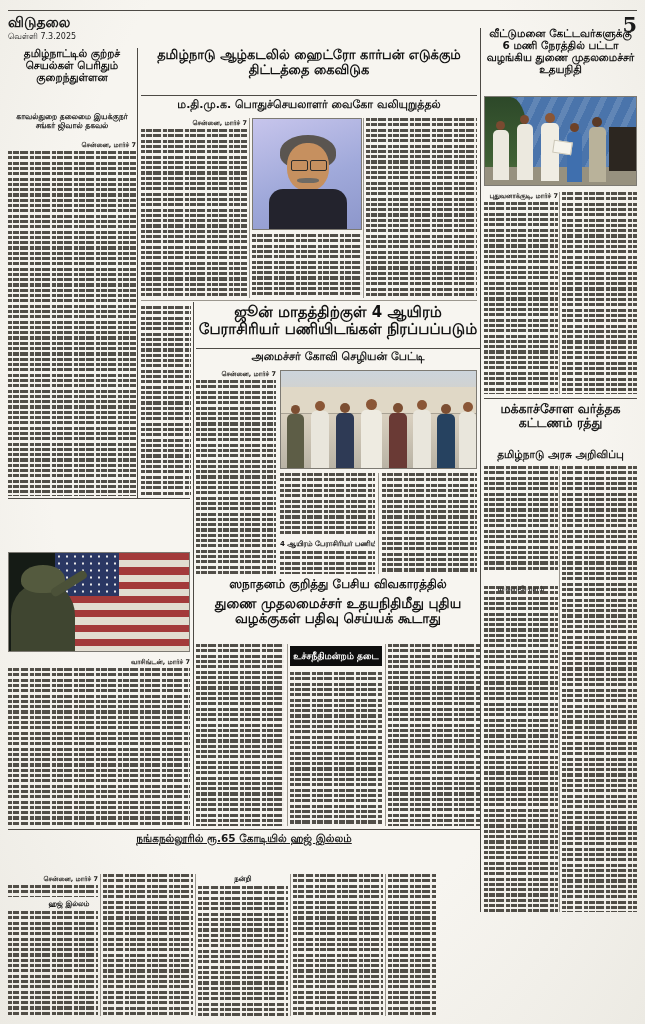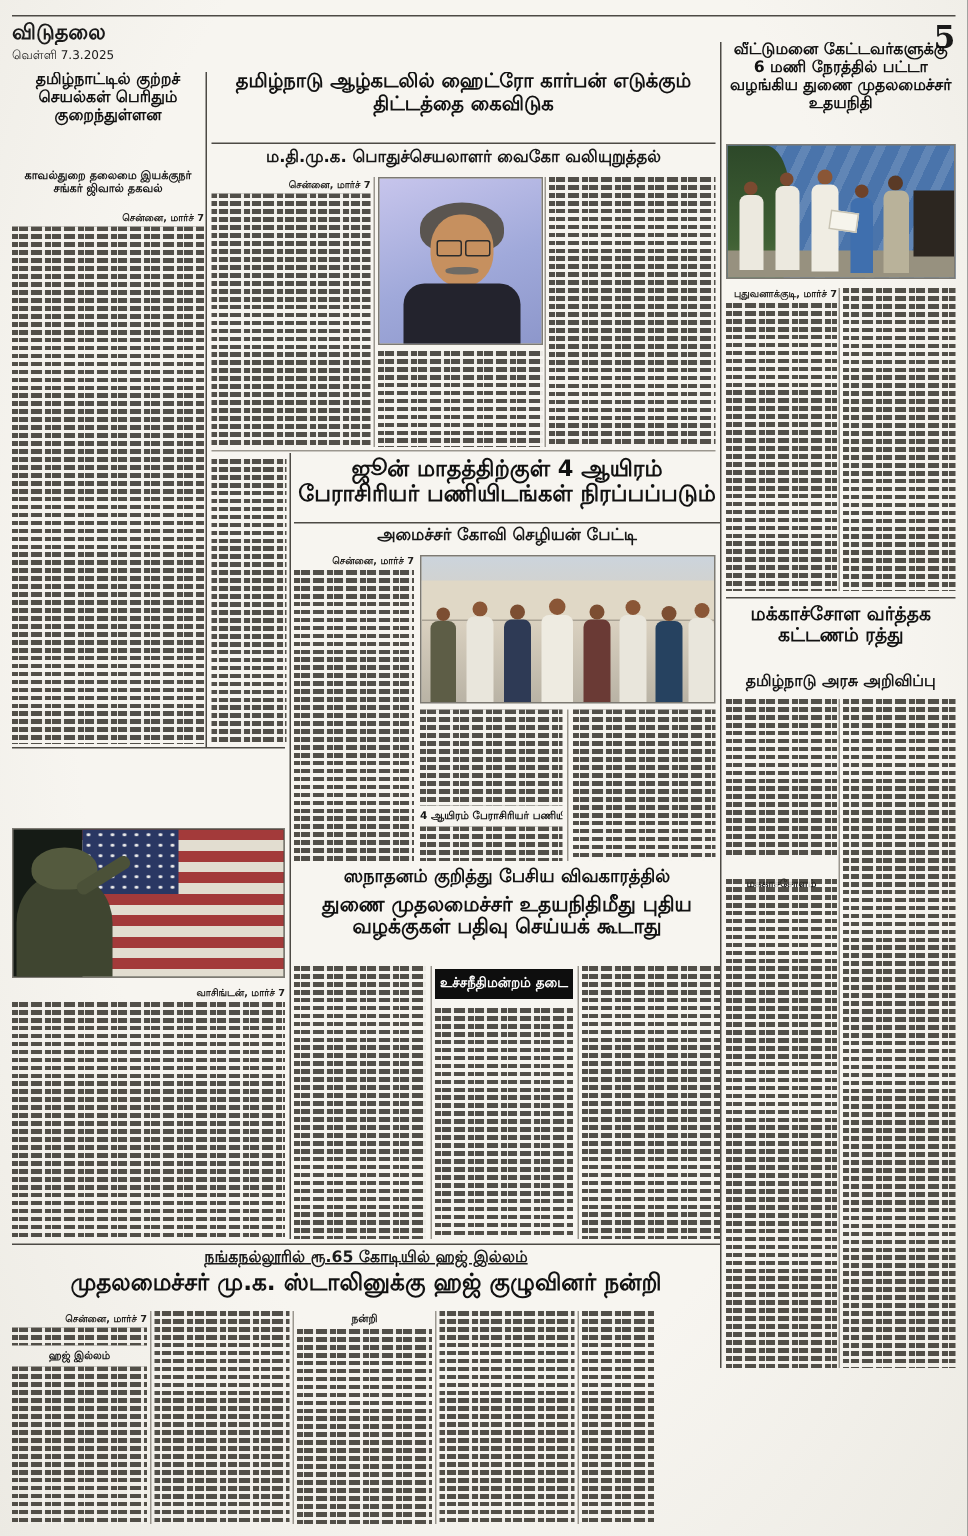--- a/index.html
+++ b/index.html
@@ -127,24 +127,23 @@
     <div class="abs" style="left:46px;top:0;width:64px;height:43px;background-color:#2a3763;background-image:radial-gradient(#e9e9e9 1px, rgba(0,0,0,0) 1.5px);background-size:8px 7px;"></div>
     <div class="abs" style="left:2px;top:30px;width:64px;height:72px;background:#3f4530;border-radius:45% 45% 0 0;"></div>
     <div class="abs" style="left:12px;top:12px;width:44px;height:28px;background:#545a3e;border-radius:50% 50% 42% 42%;"></div>
     <div class="abs" style="left:40px;top:26px;width:40px;height:9px;background:#4b5138;border-radius:4px;transform:rotate(-32deg);"></div>
   </div>
   <div class="abs dateline" style="left:8px;top:658px;width:182px;height:8px;">வாசிங்டன், மார்ச் 7</div>
   <div class="abs sim" style="left:8px;top:668px;width:182px;height:158px;"></div>
 
   <div class="abs hrule" style="left:8px;top:829px;width:472px;"></div>
   <div class="abs kick" style="left:8px;top:832px;width:472px;height:14px;font-size:10.5px;">நங்கநல்லூரில் ரூ.65 கோடியில் ஹஜ் இல்லம்</div>
-  <div class="abs hl" style="left:8px;top:847px;width:472px;height:24px;font-size:15.5px;">முதலமைச்சர் மு.க. ஸ்டாலினுக்கு ஹஜ் குழுவினர் நன்றி</div>
   <div class="abs dateline" style="left:8px;top:875px;width:90px;height:8px;">சென்னை, மார்ச் 7</div>
   <div class="abs sim" style="left:8px;top:885px;width:90px;height:12px;"></div>
-  <div class="abs innerhead" style="left:8px;top:899px;width:90px;text-align:center;">ஹஜ் இல்லம்</div>
+  <div class="abs innerhead" style="left:24px;top:899px;width:90px;text-align:center;">ஹஜ் இல்லம்</div>
   <div class="abs sim" style="left:8px;top:911px;width:90px;height:105px;"></div>
   <div class="abs ltrule" style="left:100px;top:874px;width:1px;height:142px;"></div>
   <div class="abs sim" style="left:103px;top:874px;width:90px;height:142px;"></div>
   <div class="abs ltrule" style="left:195px;top:874px;width:1px;height:142px;"></div>
   <div class="abs innerhead" style="left:198px;top:874px;width:90px;">நன்றி</div>
   <div class="abs sim" style="left:198px;top:886px;width:90px;height:130px;"></div>
   <div class="abs ltrule" style="left:290px;top:874px;width:1px;height:142px;"></div>
   <div class="abs sim" style="left:293px;top:874px;width:90px;height:142px;"></div>
   <div class="abs ltrule" style="left:385px;top:874px;width:1px;height:142px;"></div>
   <div class="abs sim" style="left:388px;top:874px;width:48px;height:142px;"></div>

